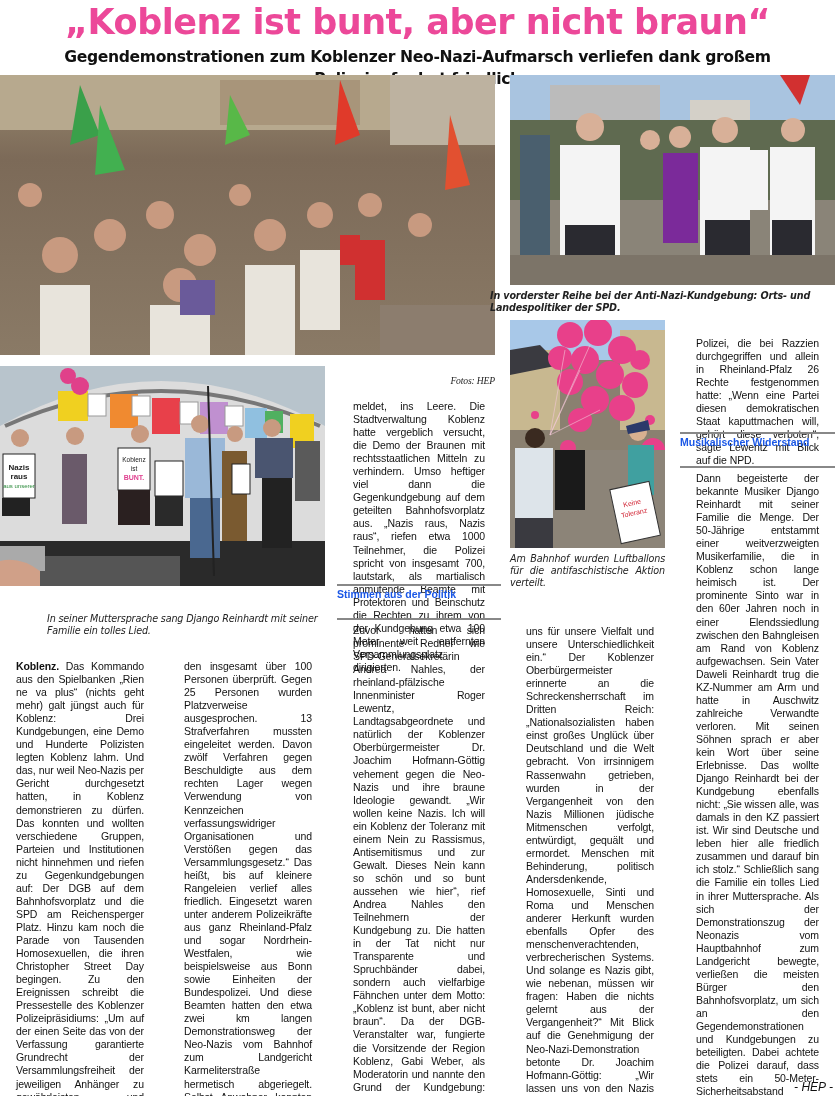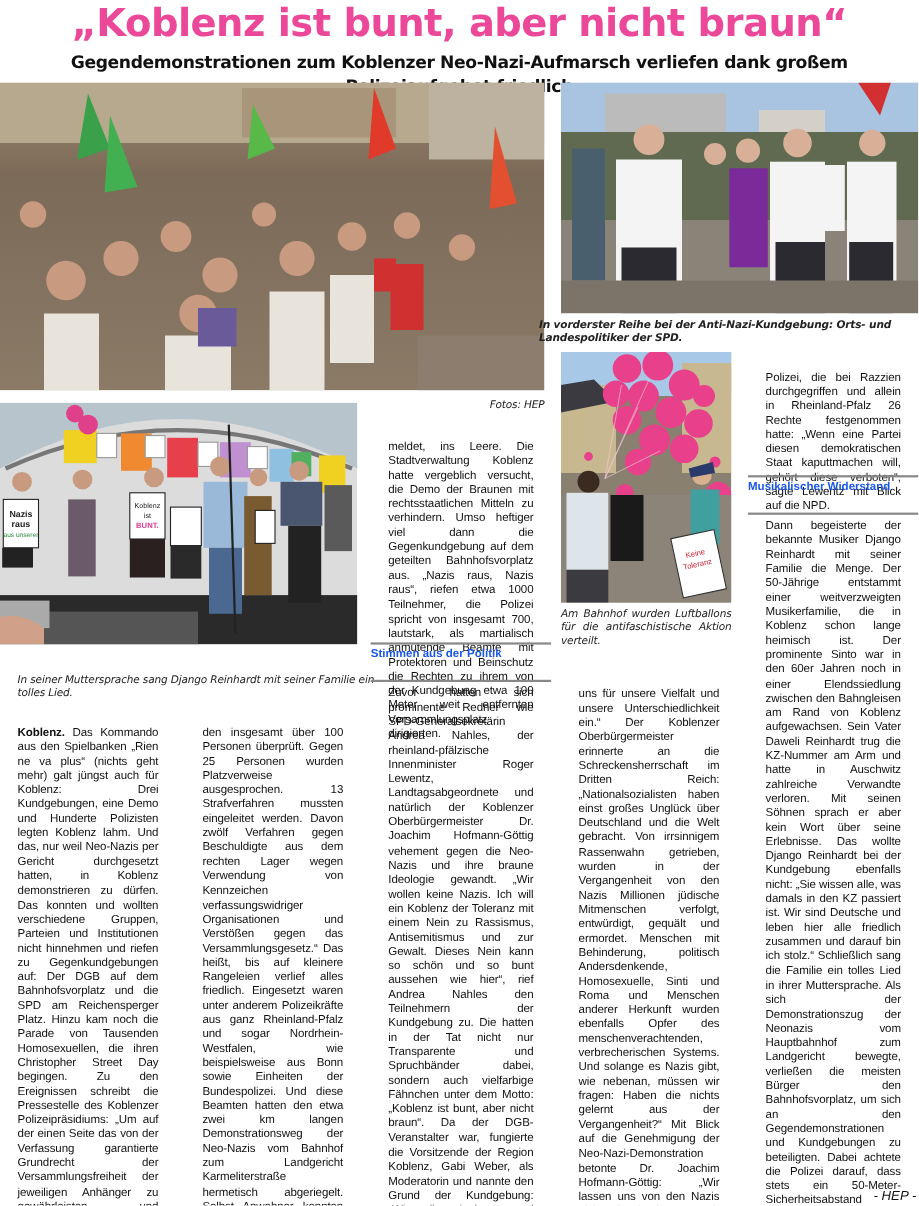--- a/index.html
+++ b/index.html
@@ -17,21 +17,21 @@
     line-height: 22px; letter-spacing: -0.35px; color: #111;
   }
 
   .photo { position: absolute; overflow: hidden; }
   .photo svg { display: block; width: 100%; height: 100%; }
 
   .caption {
     position: absolute; font-family: "DejaVu Sans", sans-serif; font-style: italic;
     font-size: 9.6px; line-height: 12px; color: #222; letter-spacing: -0.15px;
   }
-  .caption-credit { position: absolute; right: 0; top: 0; }
+  .caption-credit { position: absolute; right: 0; top: 12px; font-family: Liberation Serif, serif; }
 
   .col {
     position: absolute; font-size: 10.5px; line-height: 13.05px; text-align: justify;
     hyphens: manual; color: #111; letter-spacing: -0.1px;
   }
   .col p { margin: 16px; }
   .lead { font-weight: bold; }
 
   .subhead {
     position: absolute; height: 36px; border-top: 2px solid #888; border-bottom: 2px solid #888;
@@ -182,21 +182,21 @@
     <rect x="222" y="85" width="25" height="90" fill="#7a5a30"></rect>
     <rect x="232" y="98" width="18" height="30" fill="#fff" stroke="#222"></rect>
     <rect x="255" y="72" width="38" height="40" fill="#4a5570"></rect>
     <rect x="262" y="112" width="30" height="70" fill="#222"></rect>
     <rect x="295" y="75" width="25" height="60" fill="#5a5a5a"></rect>
     <rect x="0" y="180" width="45" height="25" fill="#aaa"></rect>
     <path d="M0,195 Q20,190 40,205 L40,220 L0,220 Z" fill="#d0a088"></path>
   </svg>
 </div>
 
-<div class="caption" style="left:16px; top:613px; width:325px; height:26px;">In seiner Muttersprache sang Django Reinhardt mit seiner Familie ein tolles Lied.</div>
+<div class="caption" style="left:0; top:613px; width:325px; height:26px;padding-left:47px;">In seiner Muttersprache sang Django Reinhardt mit seiner Familie ein tolles Lied.</div>
 
 <div class="photo" style="left:510px; top:320px; width:155px; height:228px;">
   <svg viewBox="0 0 155 228" preserveAspectRatio="none">
     <rect width="155" height="228" fill="#8a8070"></rect>
     <rect x="0" y="0" width="155" height="40" fill="#a8c8e8"></rect>
     <rect x="0" y="30" width="50" height="80" fill="#c8b890"></rect>
     <polygon points="0,30 30,25 50,45 0,55" fill="#3a3a40"></polygon>
     <rect x="110" y="10" width="45" height="100" fill="#c8b890"></rect>
     <g fill="#e8408a">
       <circle cx="60" cy="15" r="13"></circle>

